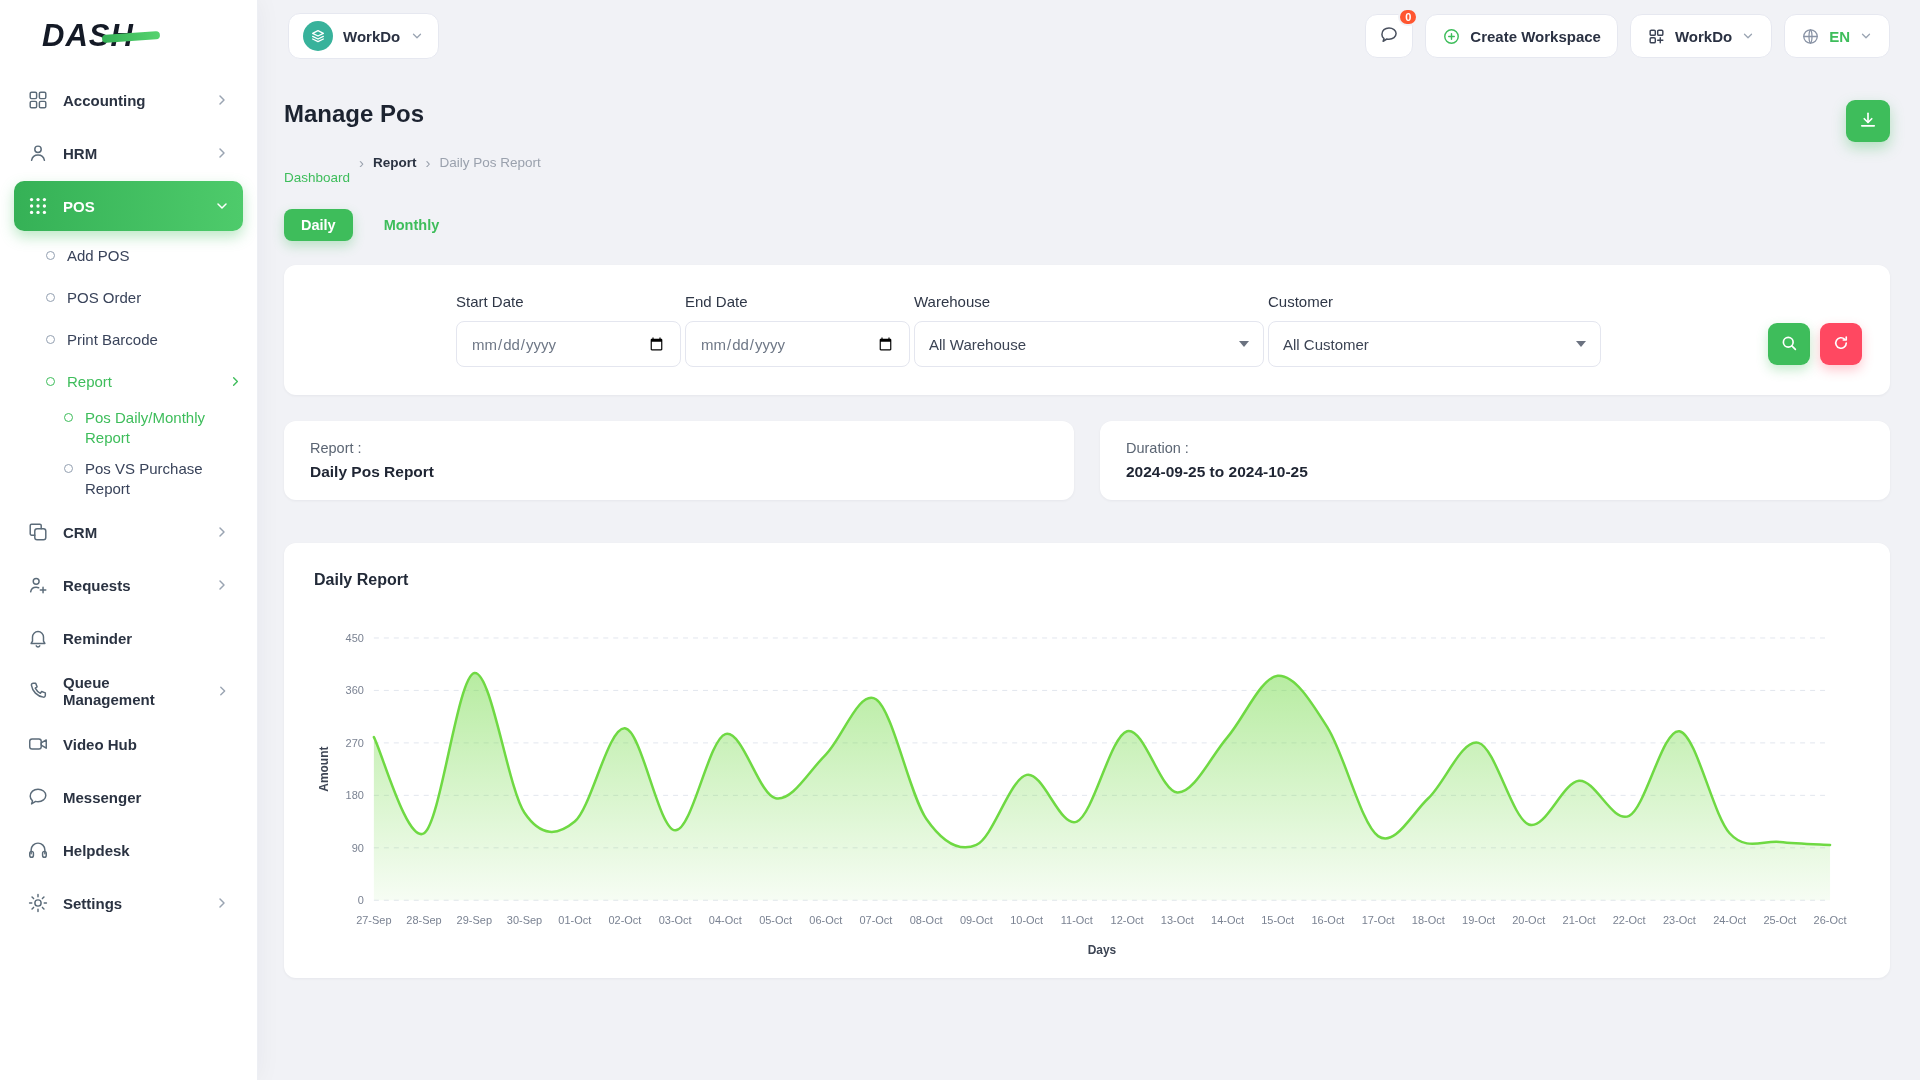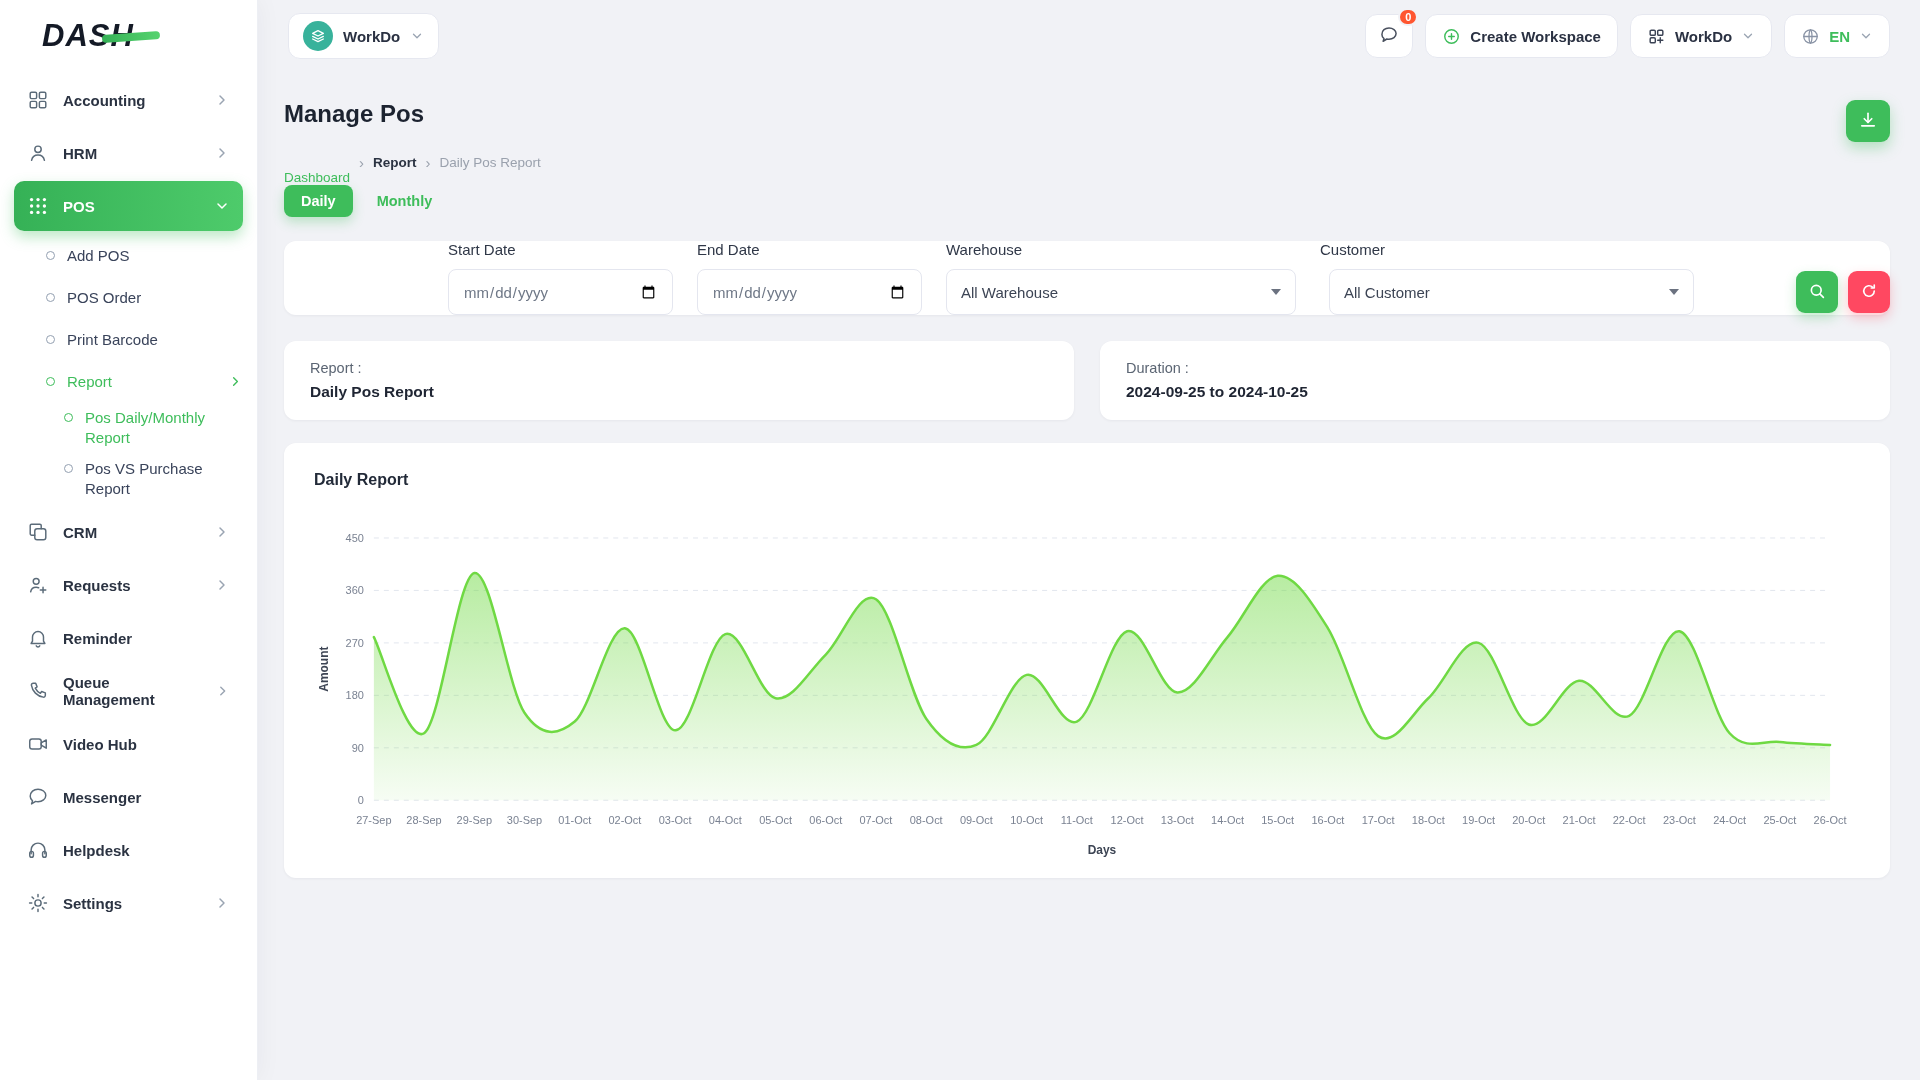--- a/index.html
+++ b/index.html
@@ -66,48 +66,48 @@
   h1.page-title { font-size:24px; font-weight:700; color:#1c2330; }
   .breadcrumb { margin-top:11px; font-size:13.5px; display:flex; align-items:center; gap:9px; }
   .bc-link { color:var(--accent); cursor:pointer;margin-top:31px; }
   .bc-mid { color:#2b3342; font-weight:600; }
   .bc-current { color:#9aa1ad; }
   .bc-sep { color:#9aa1ad; font-size:15px; }
   .dl-btn { width:44px; height:42px; border:none; border-radius:9px; background:var(--accent); color:#fff;
     display:flex; align-items:center; justify-content:center; box-shadow:0 6px 14px rgba(62,189,91,.35); }
   .dl-btn svg { width:20px; height:20px; }
 
-  .tabs { display:flex; align-items:center; gap:20px; }
+  .tabs { margin-top:24px; display:flex; align-items:center; gap:27px; }
   .tab { border:none; background:transparent; color:var(--accent); font-size:14.5px; font-weight:600; padding:8px 4px; border-radius:8px; }
   .tab.active { background:var(--accent); color:#fff; padding:8px 17px; box-shadow:0 5px 12px rgba(62,189,91,.3); }
 
   .card { background:#fff; border-radius:12px; box-shadow:0 1px 3px rgba(18,28,45,.05); }
-  .filter-card { margin-top:24px; display:flex; gap:24px; }
+  .filter-card { margin-top:24px; padding:28px; display:flex; gap:4px; }
   .filter-spacer { width:140px; flex:0 0 auto; }
   .field label { display:block; font-size:15px; color:#2f3747; margin-bottom:11px; }
   .field input[type="date"], .select-wrap select { height:46px; border:1px solid #e4e6ef; border-radius:8px;
     padding:0 14px; font-size:15px; color:#6f7887; background:#fff; font-family:inherit; outline:none; }
   .field input[type="date"] { width:225px; }
   .select-wrap { position:relative; }
   .select-wrap select { appearance:none; -webkit-appearance:none; width:100%; padding-right:34px; color:#3c4454; }
   .select-wrap::after { content:""; position:absolute; right:15px; top:20px; border-left:5px solid transparent;
     border-right:5px solid transparent; border-top:6px solid #6b7280; pointer-events:none; }
-  .field.wh .select-wrap { width:350px; } .field.cust .select-wrap { width:365px;margin-left:9px; }
+  .field.wh .select-wrap { width:350px; } .field.cust .select-wrap { width:333px; }
   .filter-actions { margin-left:auto; display:flex; gap:10px; align-self:flex-end; margin-bottom:2px; }
   .sq-btn { width:42px; height:42px; border:none; border-radius:9px; color:#fff; display:flex; align-items:center; justify-content:center; }
   .sq-btn svg { width:18px; height:18px; }
   .sq-btn.green { background:var(--accent); box-shadow:0 5px 12px rgba(62,189,91,.3); }
   .sq-btn.red { background:var(--danger); box-shadow:0 5px 12px rgba(255,72,97,.3); }
 
   .summary-row { margin-top:26px; display:flex; gap:26px;justify-content:space-between; }
   .sum-card { flex:1; padding:19px 26px; }
   .sum-label { font-size:14.5px; color:#5b6573; }
   .sum-value { margin-top:7px; font-size:15.5px; font-weight:700; color:#1f2533; }
 
-  .chart-card { margin-top:23px; padding:28px 30px 16px; }
+  .chart-card { margin-top:43px; padding:28px 30px 16px; }
   .chart-title { font-size:16px; font-weight:700; color:#222a38; }
   #chart { margin-top:34px; }
   #chart svg { display:block; }
   .tick { font-size:11px; fill:#7a8292; font-family:"Liberation Sans",sans-serif; }
   .axis-label { font-size:12px; font-weight:700; fill:#3d4554; font-family:"Liberation Sans",sans-serif; }
 </style>
 </head>
 <body style="--accent: #3ebd5b; --danger: #ff4861; --badge: #ff5630;">
 
 <aside class="sidebar">

